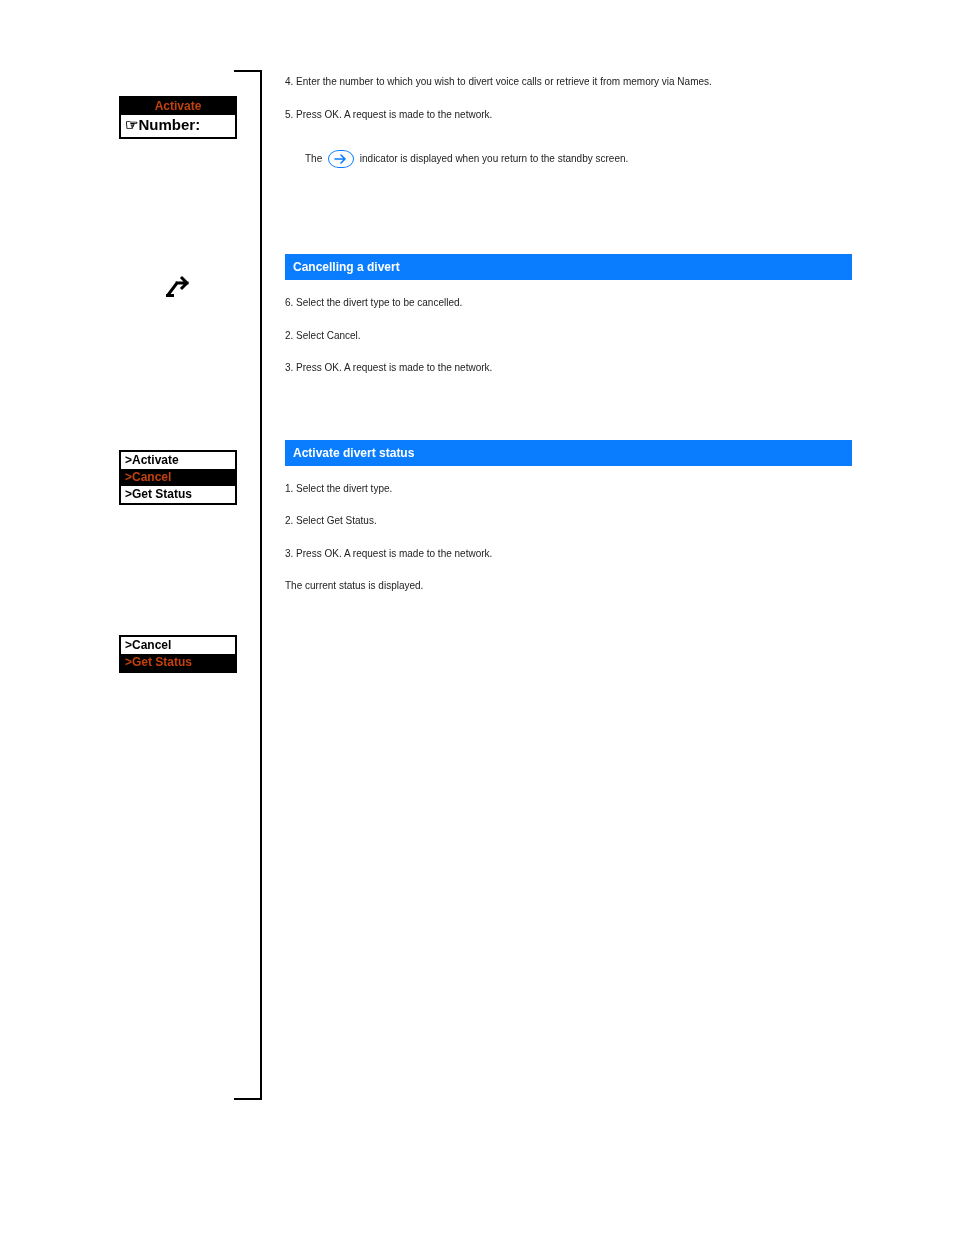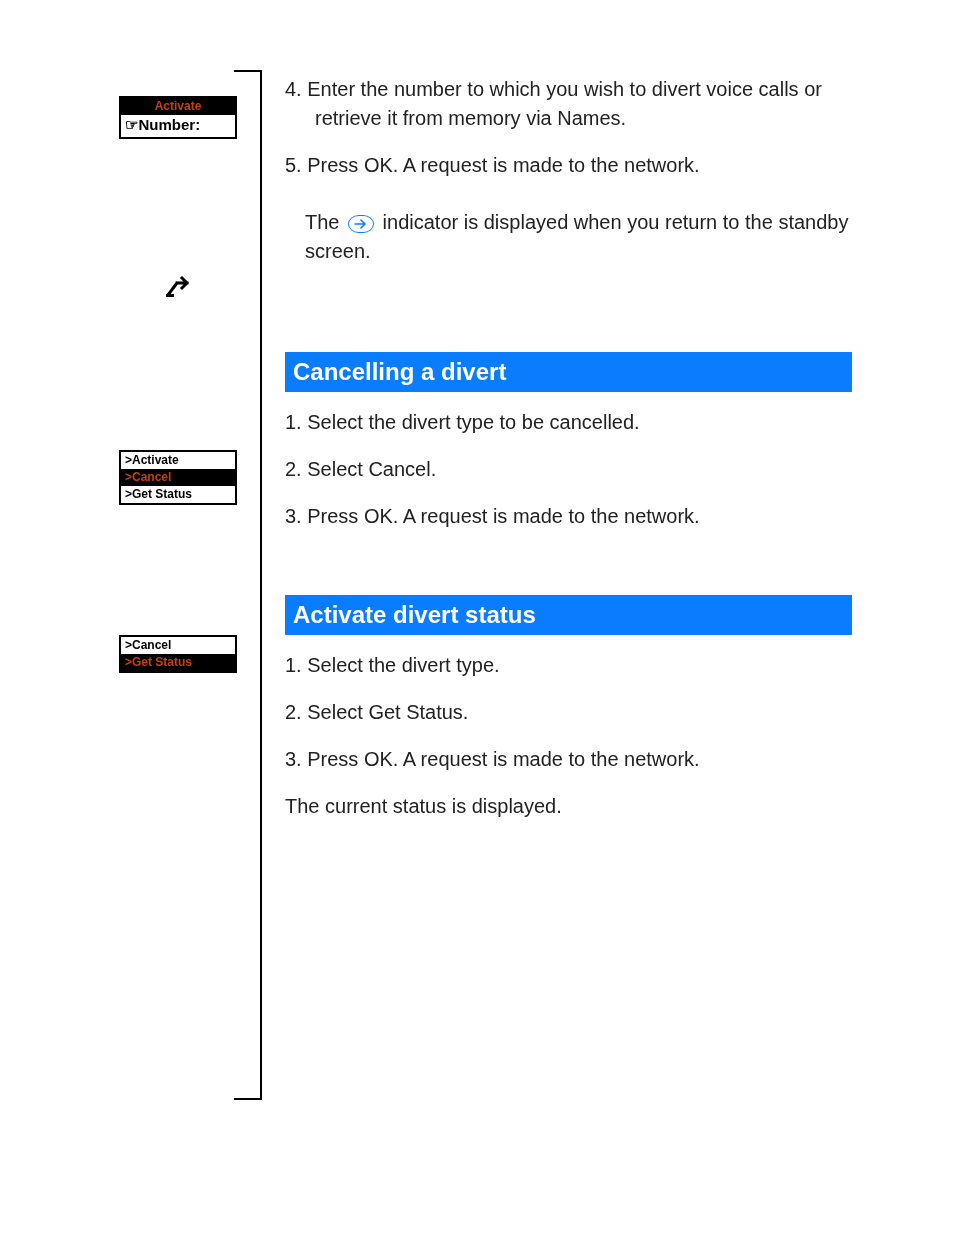--- a/index.html
+++ b/index.html
@@ -52,29 +52,29 @@
     height: 0;
     border-top: 2px solid #000;
   }
   .main {
     position: absolute;
     left: 285px;
     top: 75px;
     width: 575px;
   }
   .step {
-    font-size: 20px;
+    font-size: 10px;
     line-height: 1.45;
     color: #222;
     margin-bottom: 18px;
     padding-left: 30px;
     text-indent: -30px;
   }
   .heading {
-    font-size: 24px;
+    font-size: 12px;
     font-weight: 700;
     color: #fff;
     background: #0a7dff;
     padding: 6px 10px 6px 8px;
     margin: 18px 0 16px 0;
     width: 567px;
   }
   .nav-icon-inline {
     display: inline-flex;
     align-items: center;
@@ -168,21 +168,21 @@
             <path d="M1 5 L11 5 M7 1 L11 5 L7 9" stroke="#0a7dff" stroke-width="1.6" fill="none" stroke-linecap="round" stroke-linejoin="round"></path>
           </svg>
     </span>
     <span> indicator is displayed when you return to the standby screen.</span>
   </p>
 
   <div style="height:50px;"></div>
 
   <div class="heading">Cancelling a divert</div>
 
-  <p class="step">1.  Select the divert type to be cancelled.</p>
+  <p class="step">6.  Select the divert type to be cancelled.</p>
   <p class="step">2.  Select Cancel.</p>
   <p class="step">3.  Press OK. A request is made to the network.</p>
 
   <div style="height:28px;"></div>
 
   <div class="heading">Activate divert status</div>
 
   <p class="step">1.  Select the divert type.</p>
   <p class="step">2.  Select Get Status.</p>
   <p class="step">3.  Press OK. A request is made to the network.</p>

